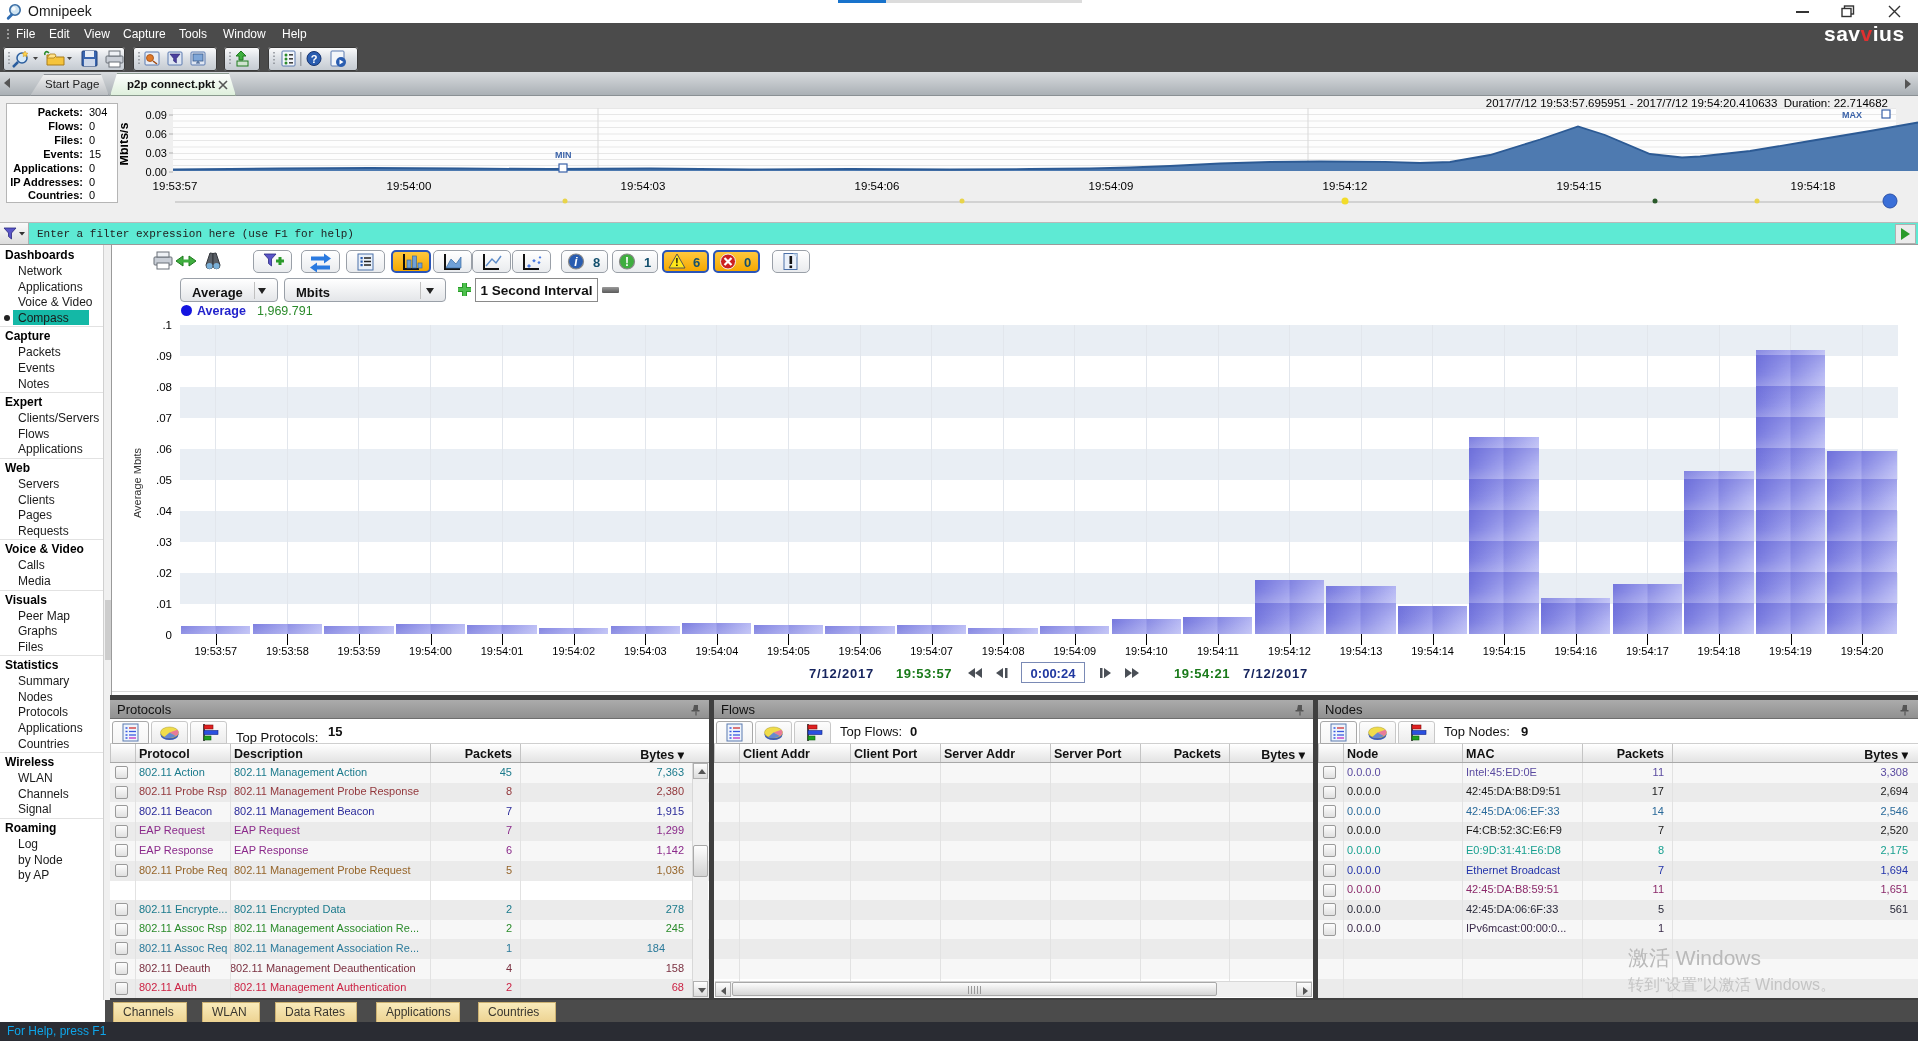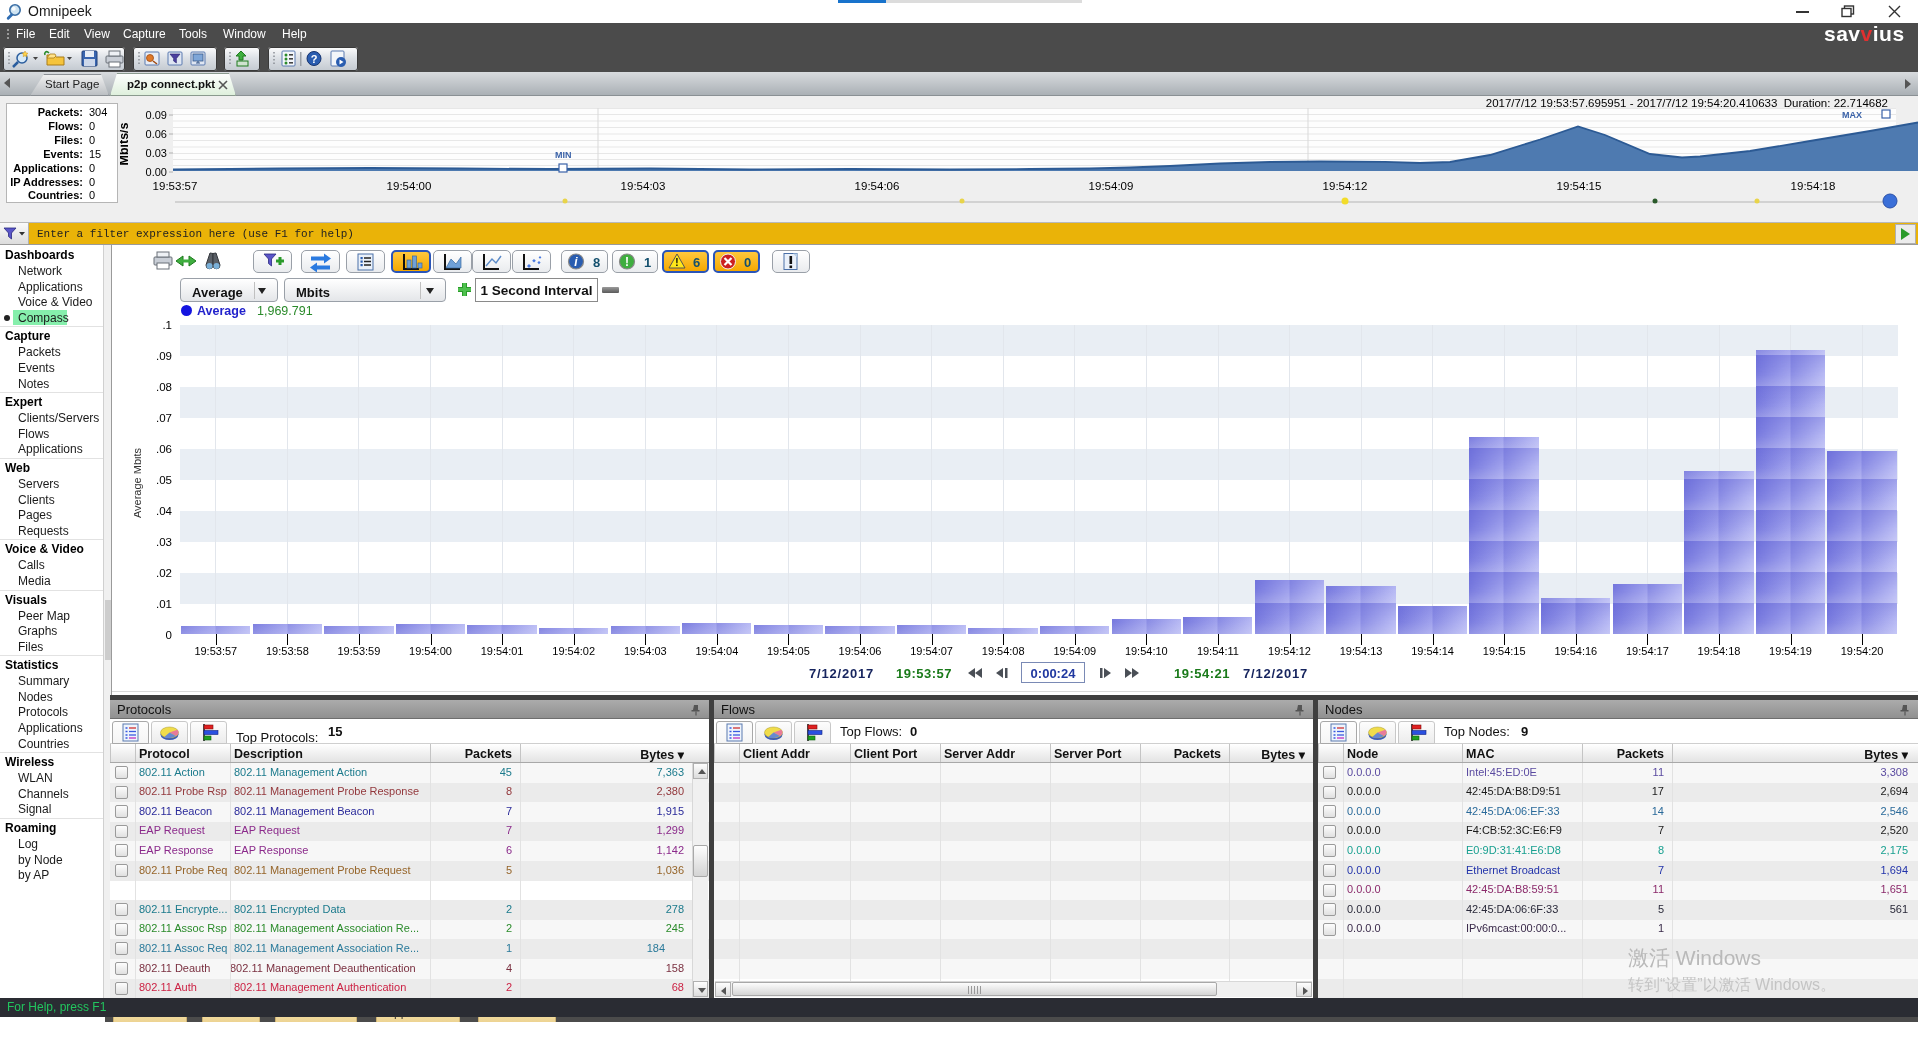--- a/index.html
+++ b/index.html
@@ -7,40 +7,40 @@
 body { font-family:"Liberation Sans", sans-serif; position:relative; background:#fff; }
 .abs { position:absolute; }
 #titlebar { left:0; top:0; width:1918px; height:23px; background:#fff; }
 #menubar { left:0; top:23px; width:1918px; height:23px; background:#4b4b4b; }
 .menuitem { position:absolute; top:4px; color:#fff; font-size:12px; }
 #toolbar { left:0; top:46px; width:1918px; height:26px; background:#4b4b4b; }
 .tgroup { position:absolute; top:1px; height:24px; border-radius:3px;
   background:linear-gradient(#fdfdfd,#dde1e6 45%,#c3c9d0); box-shadow:0 0 0 1px #3a3a3a inset; }
 #tabbar { left:0; top:72px; width:1918px; height:24px; background:linear-gradient(#d8dbde,#aab0b5); border-bottom:1px solid #8a9094; }
 #inforow { left:0; top:96px; width:1918px; height:126px; background:#efefef; }
-#filterbar { left:0; top:222px; width:1918px; height:23px; background:#eab308; border-top:1px solid #b9b9b9; border-bottom:1px solid #9a9a9a;padding-left:35px; }
+#filterbar { left:0; top:222px; width:1918px; height:23px; background:#5eead4; border-top:1px solid #b9b9b9; border-bottom:1px solid #9a9a9a;padding-left:35px; }
 #sidebar { left:0; top:245px; width:103px; height:755px; background:#fff; font-size:12px; }
 #sidescroll { left:103px; top:245px; width:8px; height:776px; background:#f0f0f0; border-left:1px solid #d0d0d0; }
 #compass { left:111px; top:245px; width:1807px; height:450px; background:#fff; border-left:1px solid #9a9a9a; }
 #panelband { left:110px; top:695px; width:1808px; height:305px; background:#3f3f3f; }
 .panel { position:absolute; top:5px; height:298px; background:#fff; }
 .ptitle { position:absolute; left:0; top:0; right:0; height:19px;
   background:linear-gradient(#ababab,#909090); border-bottom:1px solid #6e6e6e;
   font-size:13px; color:#111; padding:2px 0 0 7px; }
 .ptool { position:absolute; left:0; top:19px; right:0; height:25px; background:#fff; border-bottom:1px solid #cfcfcf; }
 .phead { position:absolute; left:0; top:44px; right:0; height:19px; background:linear-gradient(#ffffff,#e3e3e3); border-bottom:1px solid #a8a8a8; font-weight:bold; font-size:12.5px; color:#111; }
 .rows { position:absolute; left:0; top:63px; right:0; bottom:0; overflow:hidden; }
 .row { position:absolute; left:0; right:0; height:20px; font-size:11px; }
 #bottabs { left:105px; top:1000px; width:1813px; height:22px; background:#4b4b4b; }
 #botwhite { left:0; top:1000px; width:105px; height:22px; background:#fff; }
 .btab { position:absolute; top:2px; height:20px; background:linear-gradient(#f9ebbb,#edd392); color:#3a372f; font-size:12px; padding:2px 0 0 9px; border:1px solid #cdb272; border-bottom:none; }
-#statusbar { left:0; top:998px; width:1918px; height:19px; background:#2a2c33; color:#22c55e; font-size:12px; padding:2px 0 0 7px; }
+#statusbar { left:0; top:1022px; width:1918px; height:19px; background:#2a2c33; color:#0ea5e9; font-size:12px; padding:2px 0 0 7px; }
 .shead { font-weight:bold; color:#000; padding:2px 0 1px 5px; border-top:1px solid #e2e2e2; margin-top:1px; }
 .sitem { color:#1a1a1a; padding:1px 0 1px 18px; height:15.6px; }
-.sitem.sel { background:#86efac; width:54px; margin-left:13px; padding-left:5px; }
+.sitem.sel { background:#14b8a6; width:76px; margin-left:13px; padding-left:5px; }
 .dot { position:absolute; left:4px; margin-top:4px; width:6px; height:6px; border-radius:50%; background:#222; }
 .cbtn { position:absolute; top:5px; height:23px; border:1px solid #9aa0a8; border-radius:5px; background:linear-gradient(#ffffff,#e9ebee); }
 .drop { position:absolute; top:33px; height:24px; border:1px solid #9aa0a8; border-radius:4px; background:linear-gradient(#ffffff,#e4e6e9); padding:4px 0 0 11px; color:#111; }
 .darr { position:absolute; top:9px; width:0; height:0; border-left:4.5px solid transparent; border-right:4.5px solid transparent; border-top:6px solid #222; }
 .dsep { position:absolute; top:3px; width:1px; height:17px; background:#c0c0c0; }
 .ylab { position:absolute; left:0; width:60px; text-align:right; font-size:11.5px; color:#000; }
 #plot { background:
   repeating-linear-gradient(to right, transparent 0 35.3px, #e2e6ec 35.3px 36.3px, transparent 36.3px 71.6px),
   repeating-linear-gradient(#e9eef4 0 31px, #fff 31px 62px); }
 .bar { position:absolute; bottom:0;

